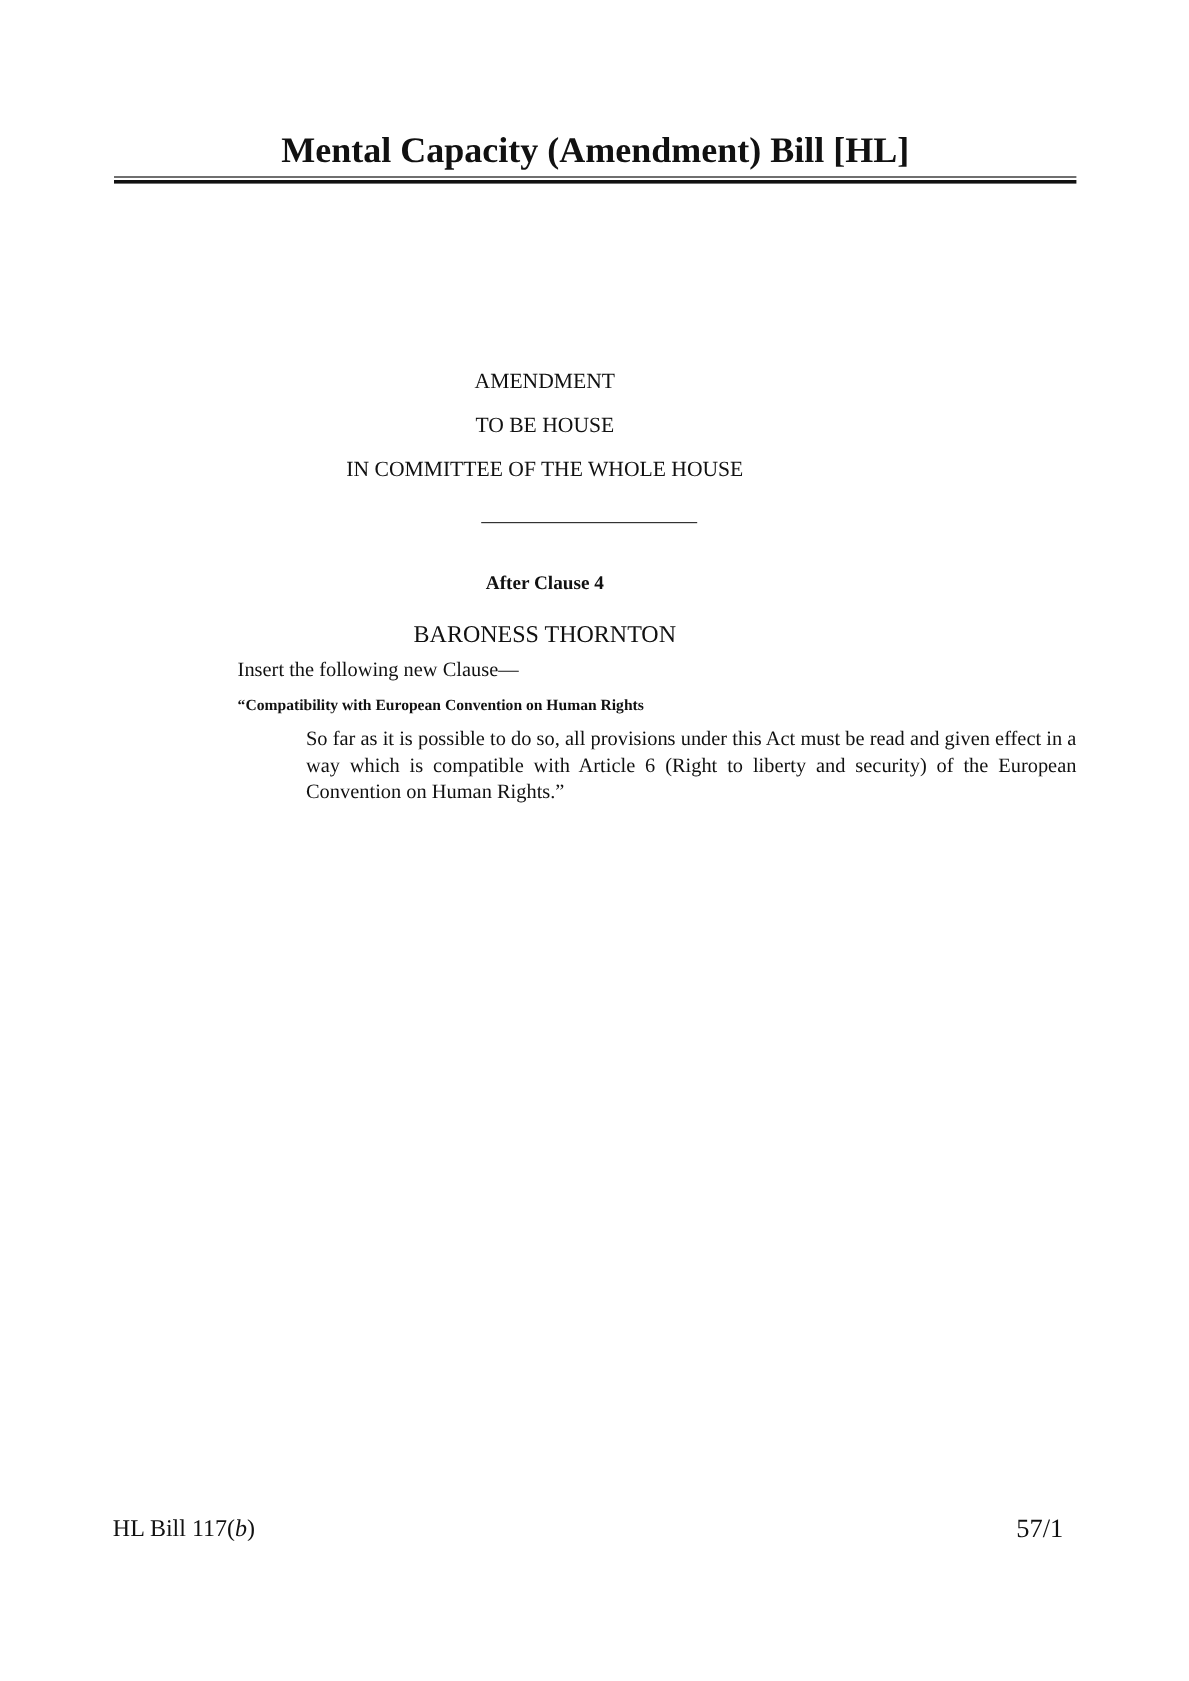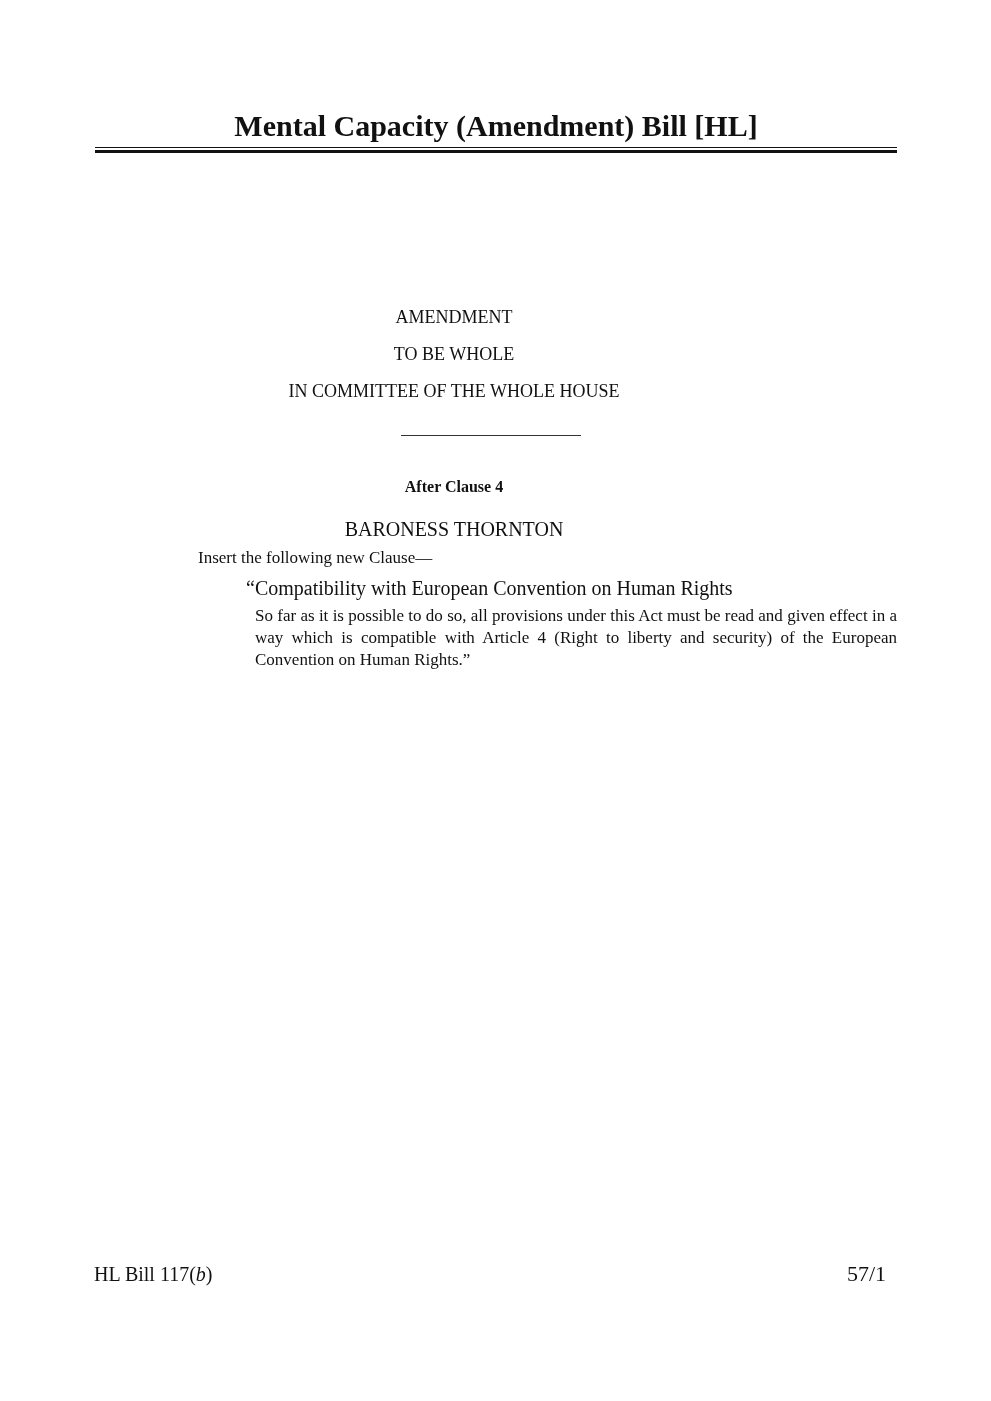--- a/index.html
+++ b/index.html
@@ -13,45 +13,45 @@
     }
     .rule-thin { position: absolute; left: 95px; width: 802px; top: 147px; height: 1px; background: #111; }
     .rule-thick { position: absolute; left: 95px; width: 802px; top: 150px; height: 2.5px; background: #111; }
     .center-line {
       position: absolute; left: 0; width: 908px; text-align: center;
       font-size: 18px; line-height: 24px;
     }
     .divider { position: absolute; left: 401px; width: 180px; top: 435px; height: 1px; background: #333; }
     .bold { font-weight: bold; font-size: 16px; }
     .insert { position: absolute; left: 198px; top: 546px; font-size: 17px; line-height: 24px; }
-    .heading { position: absolute; left: 198px; top: 576px; font-size: 20px; line-height: 24px; font-weight: normal; margin-left: 48px; }
+    .heading { position: absolute; left: 198px; top: 576px; font-size: 13px; line-height: 24px; font-weight: bold; }
     .body-text {
       position: absolute; left: 255px; width: 642px; top: 605px;
       font-size: 17px; line-height: 22px; text-align: justify;
     }
     .footer-left { position: absolute; left: 94px; top: 1263px; font-size: 20px; line-height: 22px; }
     .footer-right { position: absolute; right: 105px; top: 1263px; font-size: 22px; line-height: 22px; }
     i { font-style: italic; }
   </style>
 </head>
 <body>
 
 <div>
   <div class="title">Mental Capacity (Amendment) Bill [HL]</div>
   <div class="rule-thin"></div>
   <div class="rule-thick"></div>
 
   <div class="center-line" style="top:305px">AMENDMENT</div>
-  <div class="center-line" style="top:342px">TO BE WHOLE</div>
+  <div class="center-line" style="top:342px">TO BE HOUSE</div>
   <div class="center-line" style="top:379px">IN COMMITTEE OF THE WHOLE HOUSE</div>
 
   <div class="divider"></div>
 
   <div class="center-line bold" style="top:475px">After Clause 4</div>
   <div class="center-line" style="top:517px; font-size:20px">BARONESS THORNTON</div>
 
   <div class="insert">Insert the following new Clause—</div>
   <div class="heading">“Compatibility with European Convention on Human Rights</div>
-  <div class="body-text">So far as it is possible to do so, all provisions under this Act must be read and given effect in a way which is compatible with Article 4 (Right to liberty and security) of the European Convention on Human Rights.”</div>
+  <div class="body-text">So far as it is possible to do so, all provisions under this Act must be read and given effect in a way which is compatible with Article 6 (Right to liberty and security) of the European Convention on Human Rights.”</div>
 
   <div class="footer-left"><span>HL Bill 117(</span><i>b</i><span>)</span></div>
   <div class="footer-right">57/1</div>
 </div>
 
 </body></html>

